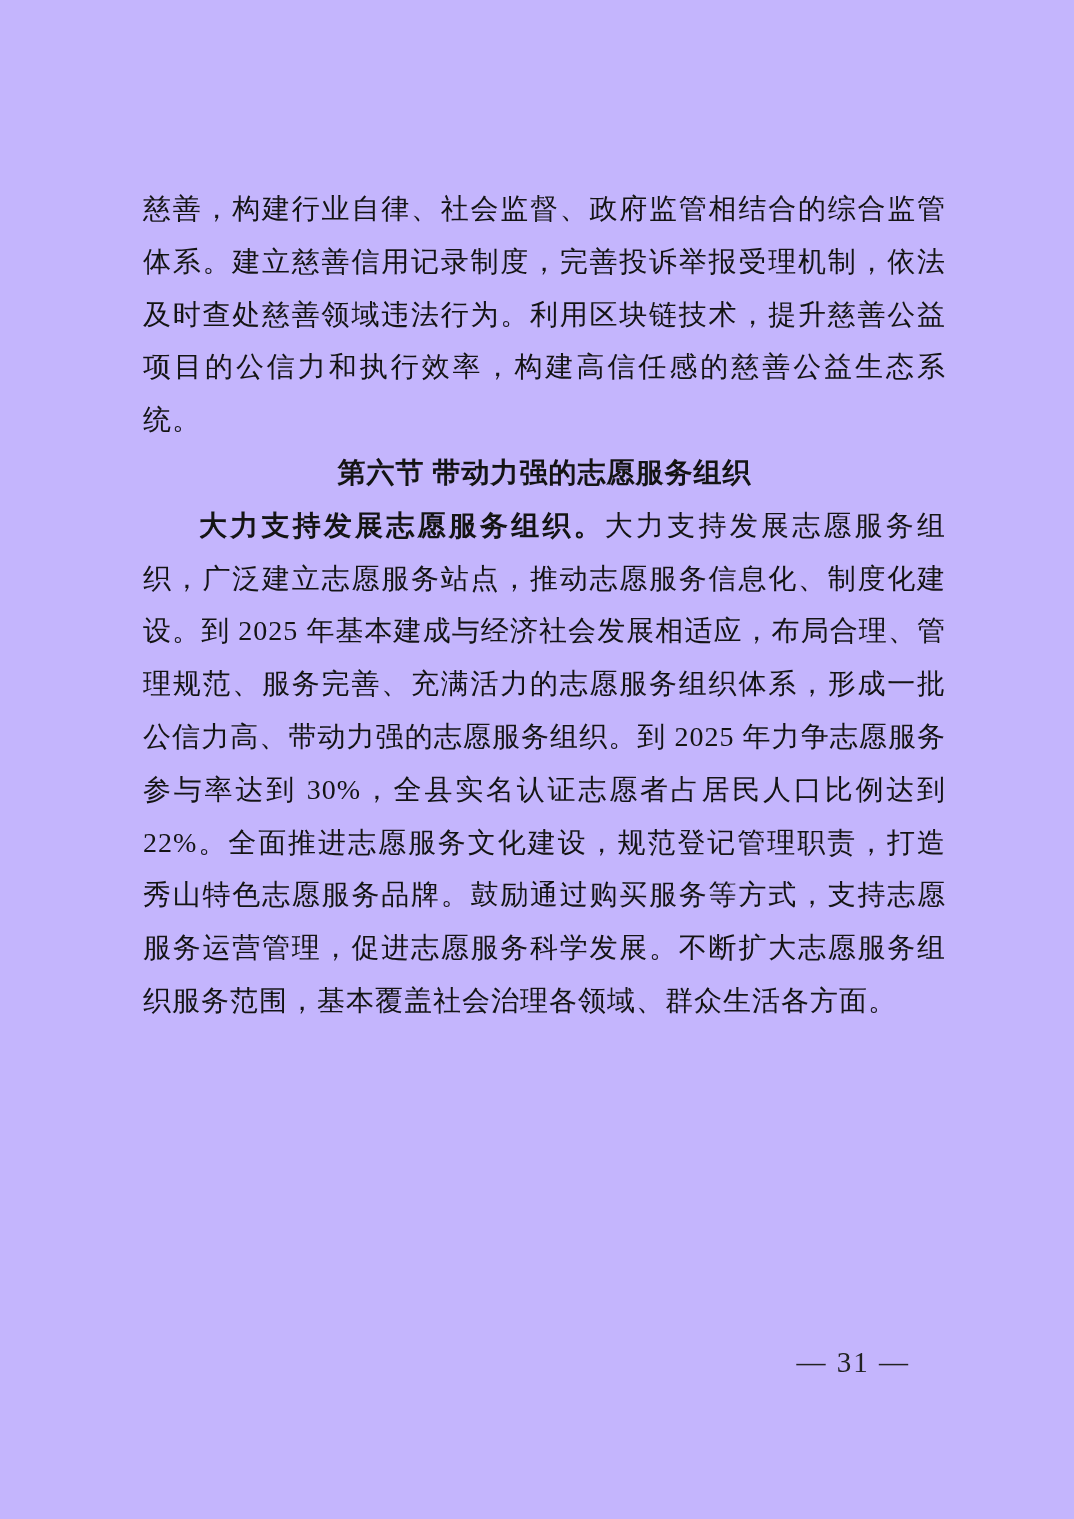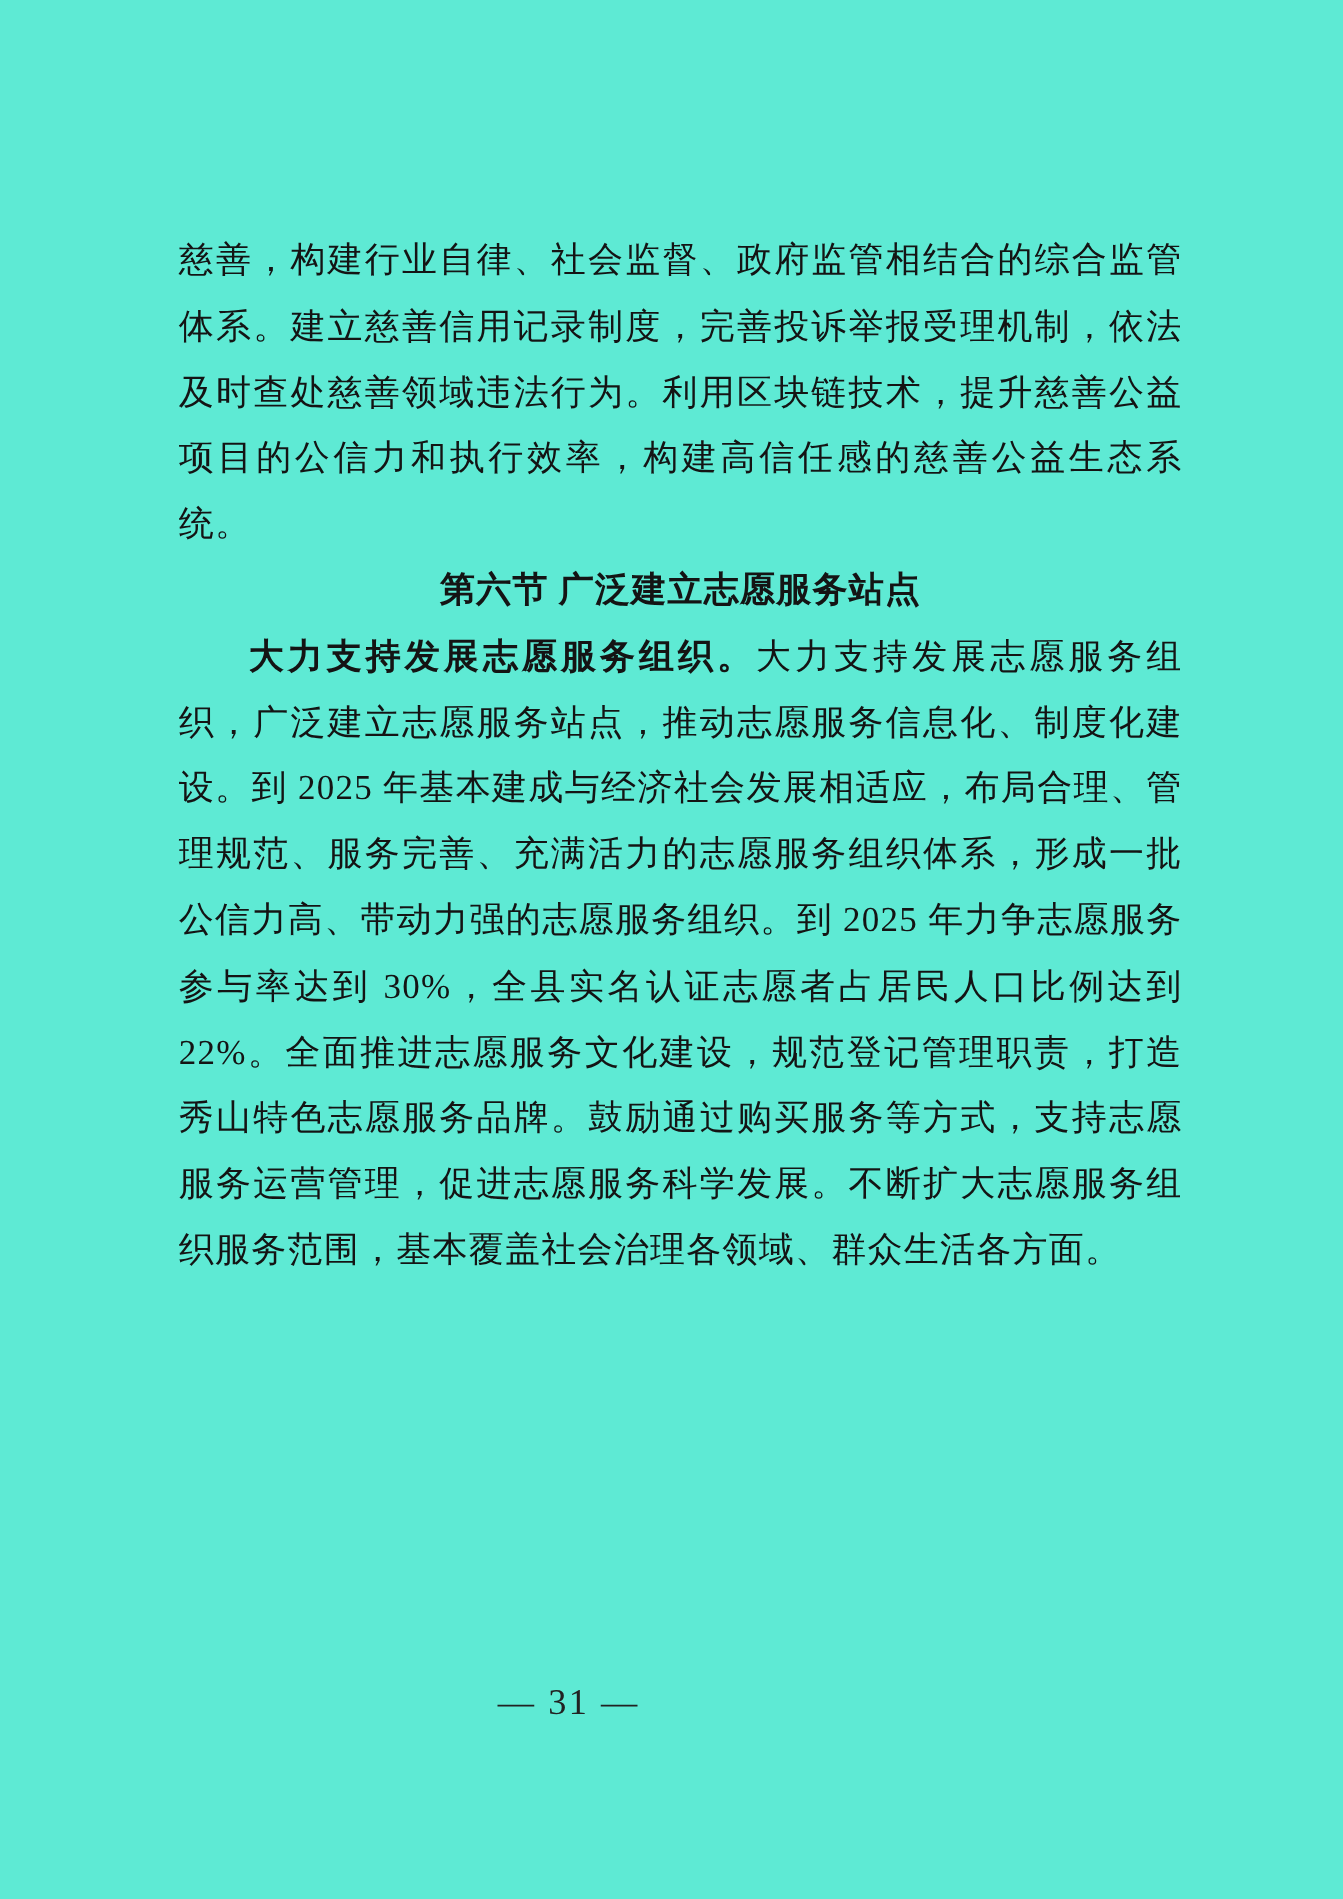--- a/index.html
+++ b/index.html
@@ -4,21 +4,21 @@
 <style>
   html, body {
     margin: 0;
     padding: 0;
     background: #ffffff;
   }
   .page {
     position: relative;
     width: 1074px;
     height: 1519px;
-    background: #5eead4;
+    background: #c4b5fd;
     overflow: hidden;
     font-family: "Liberation Serif", "DejaVu Serif", serif;
     color: #141414;
   }
   .content {
     position: absolute;
     left: 143px;
     top: 183px;
     width: 803px;
     font-size: 28px;
@@ -39,36 +39,36 @@
     font-weight: bold;
   }
   .lead-bold {
     font-weight: bold;
   }
   .page-footer {
     position: absolute;
     top: 1340px;
     left: 0;
     width: 910px;
-    text-align: center;
+    text-align: right;
     font-size: 29px;
     line-height: 44px;
     color: #222222;
     letter-spacing: 2px;
   }
 </style>
 </head>
 <body>
 
 <div class="page">
   <div class="content">
 
     <p class="para-continuation">慈善，构建行业自律、社会监督、政府监管相结合的综合监管体系。建立慈善信用记录制度，完善投诉举报受理机制，依法及时查处慈善领域违法行为。利用区块链技术，提升慈善公益项目的公信力和执行效率，构建高信任感的慈善公益生态系统。</p>
 
-    <p class="section-heading">第六节 广泛建立志愿服务站点</p>
+    <p class="section-heading">第六节 带动力强的志愿服务组织</p>
 
     <p class="para-indent"><span class="lead-bold">大力支持发展志愿服务组织。</span><span>大力支持发展志愿服务组织，广泛建立志愿服务站点，推动志愿服务信息化、制度化建设。到 2025 年基本建成与经济社会发展相适应，布局合理、管理规范、服务完善、充满活力的志愿服务组织体系，形成一批公信力高、带动力强的志愿服务组织。到 2025 年力争志愿服务参与率达到 30%，全县实名认证志愿者占居民人口比例达到 22%。全面推进志愿服务文化建设，规范登记管理职责，打造秀山特色志愿服务品牌。鼓励通过购买服务等方式，支持志愿服务运营管理，促进志愿服务科学发展。不断扩大志愿服务组织服务范围，基本覆盖社会治理各领域、群众生活各方面。</span></p>
 
 
   </div>
 
   <div class="page-footer">— 31 —</div>
 </div>
 
 </body></html>

